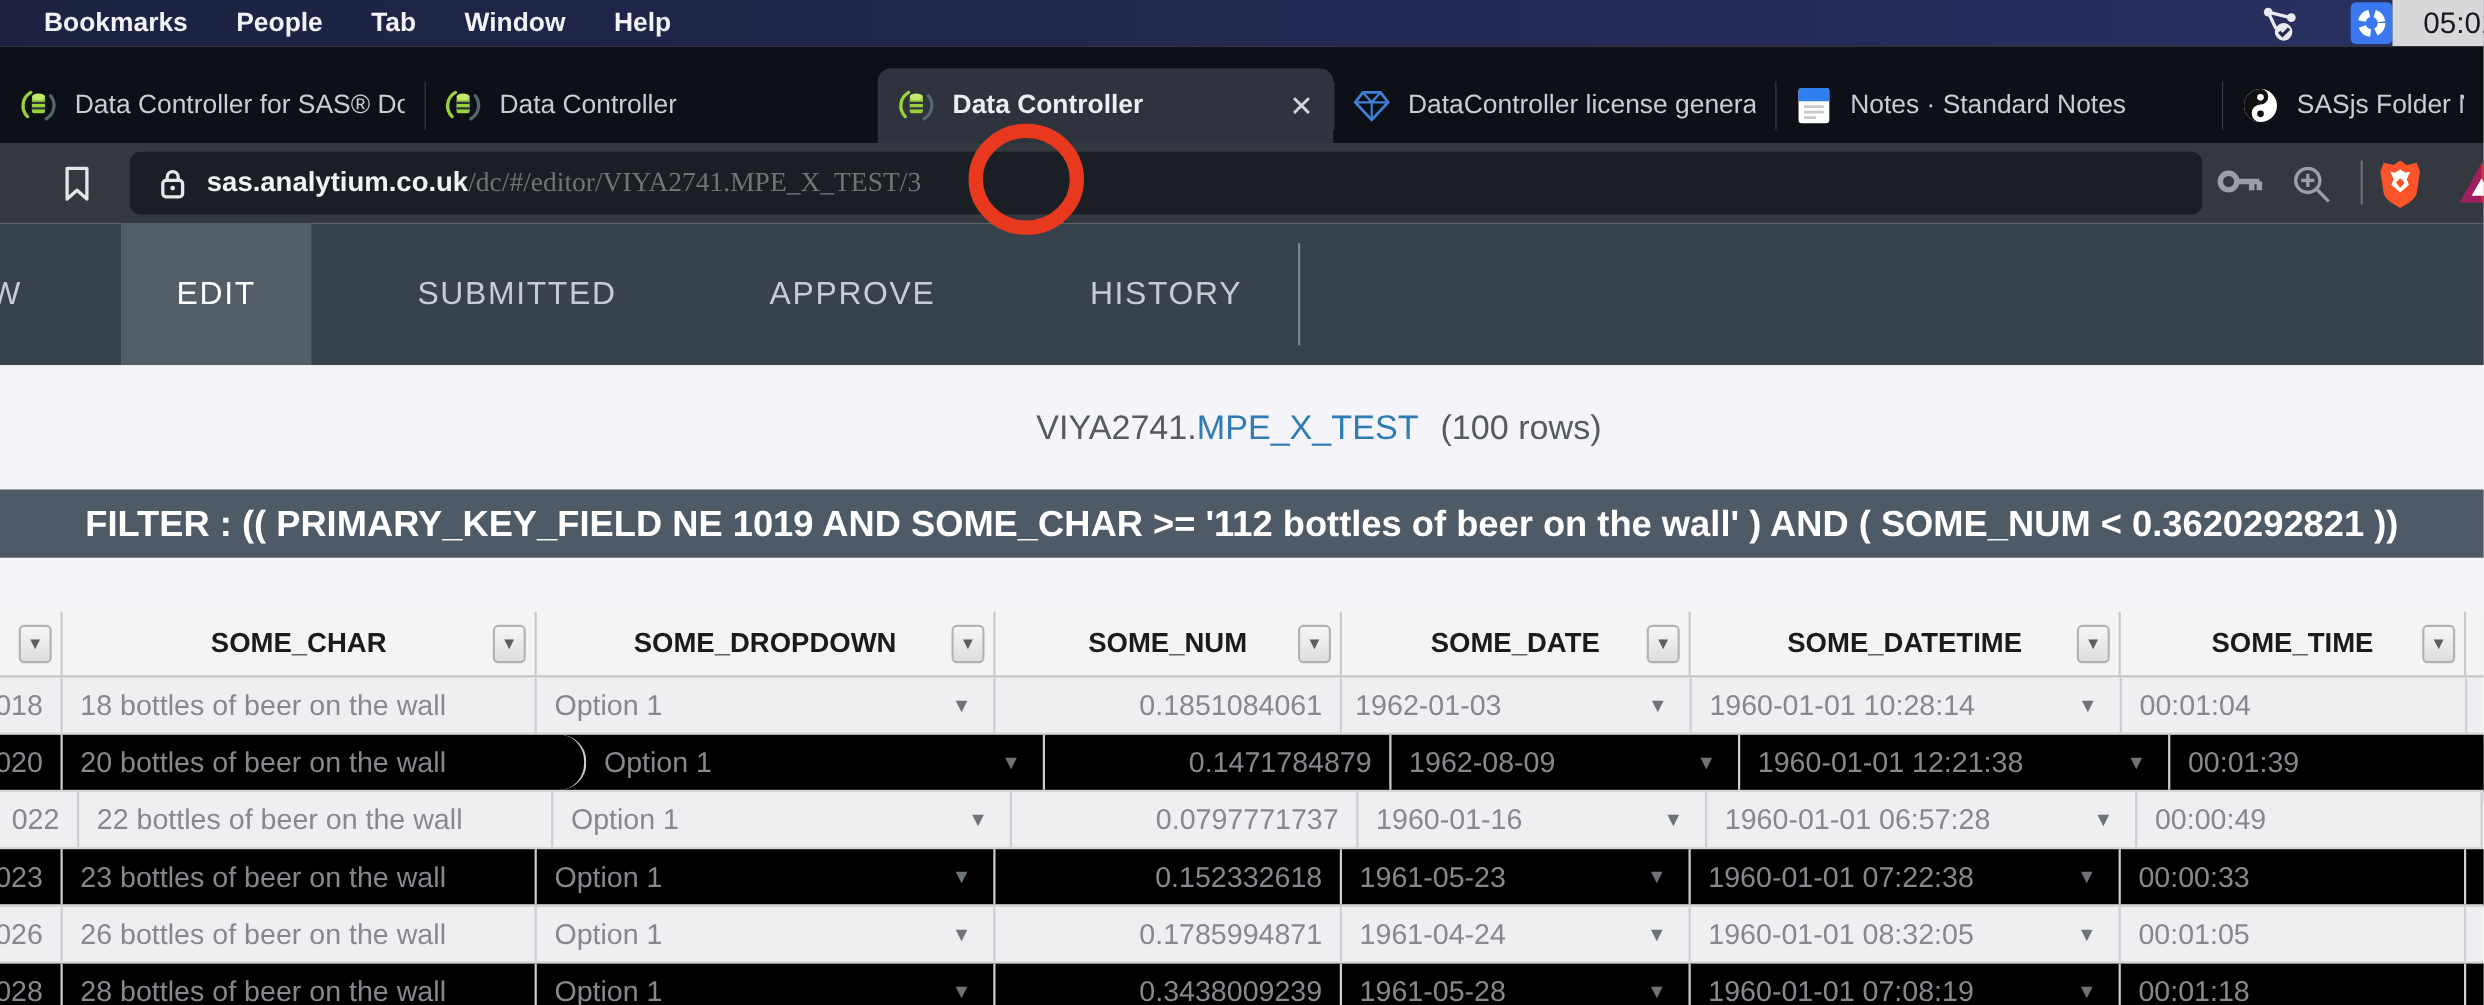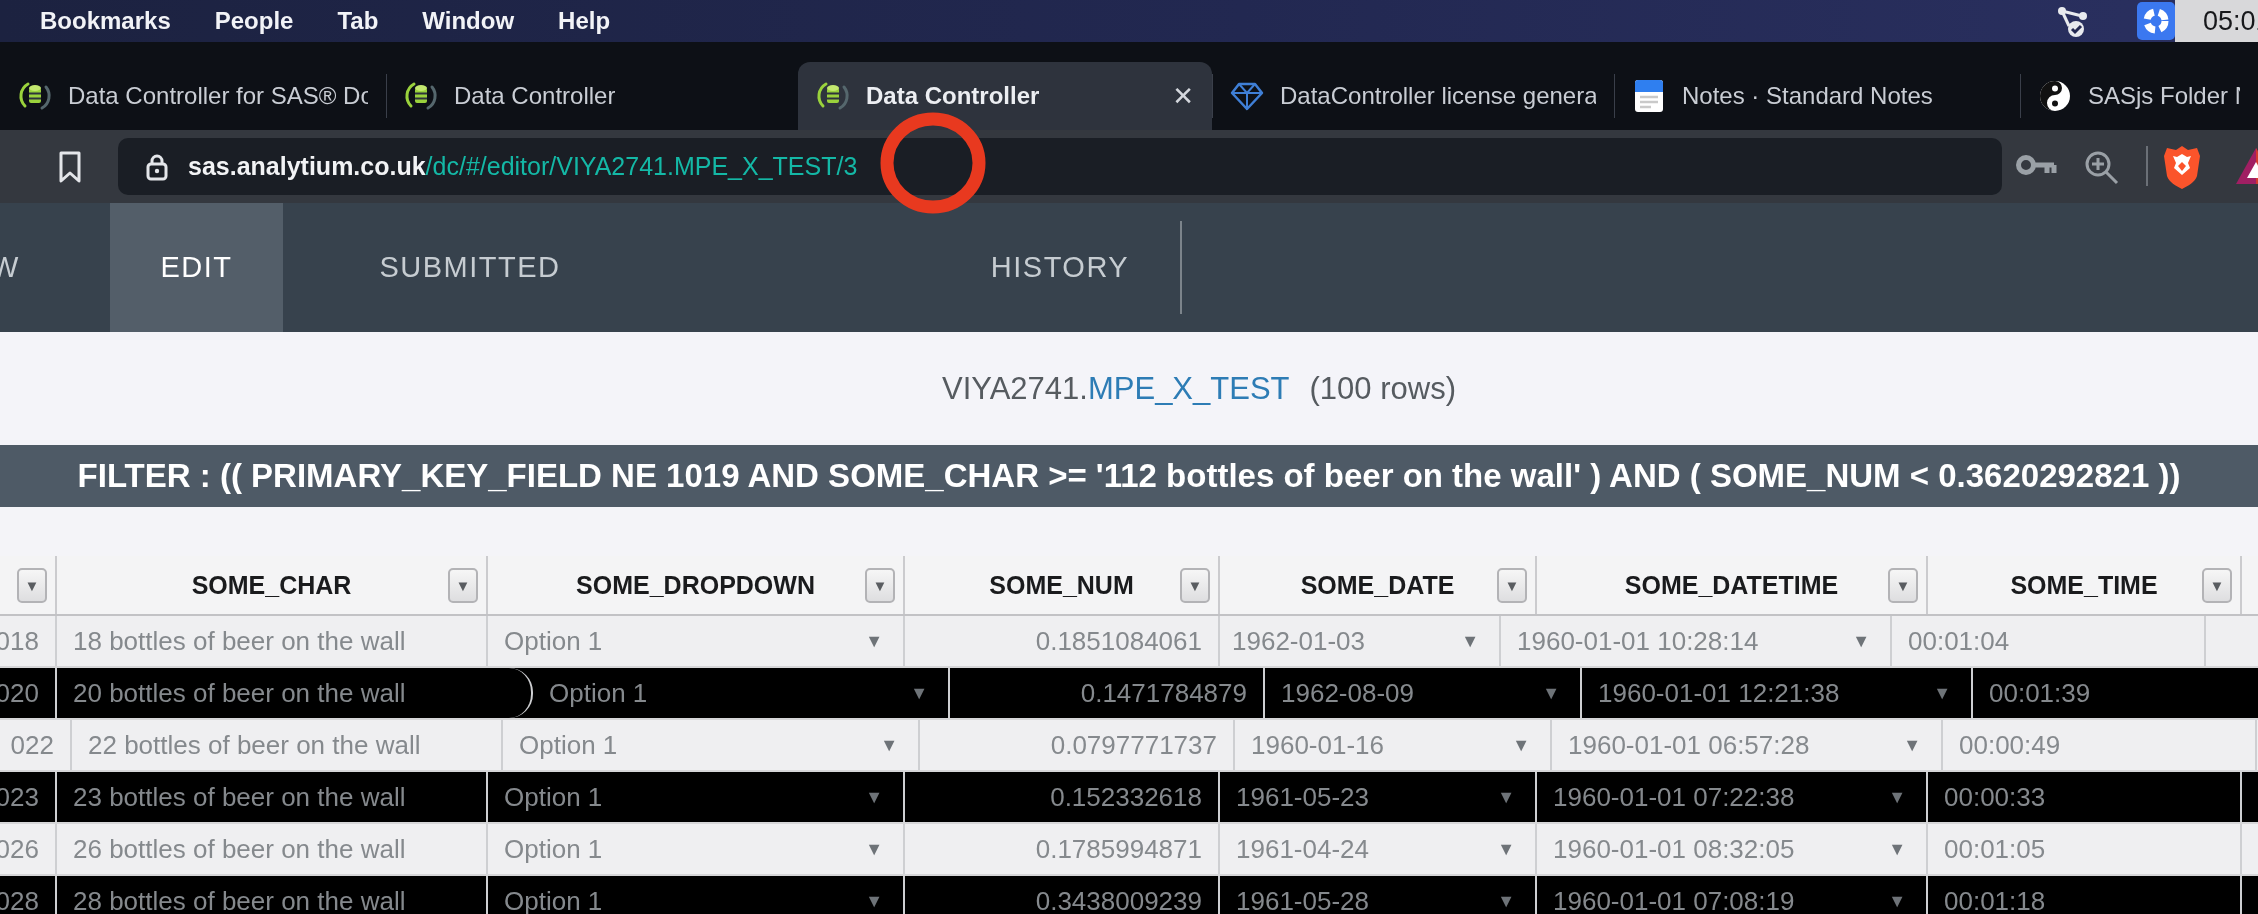--- a/index.html
+++ b/index.html
@@ -26,21 +26,21 @@
   .btab:not(.active):not(:first-child)::before{content:"";position:absolute;left:0;top:12px;height:44px;width:1px;background:#3a3f4a;}
   .btab .closex{margin-left:auto;font-size:26px;color:#d4d7dd;font-weight:normal;padding-left:14px;}
   .favicon{flex:none;width:34px;height:34px;display:flex;align-items:center;justify-content:center;}
   
   #addressbar{position:absolute;left:0;top:130px;width:2258px;height:73px;background:#34383f;}
   #bookmark-flag{position:absolute;left:56px;top:20px;}
   #urlpill{position:absolute;left:118px;top:8px;width:1884px;height:57px;background:#1a1e25;border-radius:10px;
     display:flex;align-items:center;font-size:25px;}
   #urlpill .lock{margin:0 18px 0 26px;display:flex;}
   #urlpill .domain{color:#f2f3f5;font-weight:bold;}
-  #urlpill .path{color:#14b8a6;}
+  #urlpill .path{color:#737373;font-family:Liberation Serif, serif;}
   .abicon{position:absolute;top:18px;}
   #key-icon{left:2014px;}
   #zoom-icon{left:2082px;}
   #ab-divider{position:absolute;left:2146px;top:16px;width:2px;height:40px;background:#6b7077;}
   #brave-icon{left:2162px;top:14px;}
   #bat-icon{left:2234px;top:16px;}
   
   #appnav{position:absolute;left:0;top:203px;width:2258px;height:129px;background:#37424d;}
   .navtab{position:absolute;top:0;height:129px;display:flex;align-items:center;justify-content:center;
     color:#c6ccd1;font-size:29px;letter-spacing:1.5px;box-sizing:border-box;}
@@ -239,20 +239,23 @@
   <span id="nav-divider"></span>
 <div class="navtab clipped" style="left: 0px; width: 26px;">
       <span>VIEW</span>
     </div>
     <div class="navtab active" style="left: 110px; width: 173px; align-items: center;">
       <span>EDIT</span>
     </div>
     <div class="navtab" style="left: 355px; width: 230px;">
       <span>SUBMITTED</span>
     </div>
+    <div class="navtab" style="left: 660px; width: 230px;">
+      <span>APPROVE</span>
+    </div>
     <div class="navtab" style="left: 945px; width: 230px;">
       <span>HISTORY</span>
     </div>
   </div>
 
 <div id="titlebar">
   <div id="page-title">
     <span class="lib">VIYA2741.</span>
       <span class="tbl">MPE_X_TEST</span>
       <span class="cnt">(100 rows)</span>
@@ -312,21 +315,21 @@
         <div class="dcell" style="width: 431px;">
           <span>18 bottles of beer on the wall</span>
         </div>
         <div class="dcell" style="width: 417px;">
           <span>Option 1</span>
           <span class="caret">▼</span>
         </div>
         <div class="dcell al-right" style="width: 315px;">
           <span>0.1851084061</span>
         </div>
-        <div class="dcell" style="width: 281px; padding-left: 12px;">
+        <div class="dcell" style="width: 318px; padding-left: 12px;">
           <span>1962-01-03</span>
           <span class="caret">▼</span>
         </div>
         <div class="dcell" style="width: 391px;">
           <span>1960-01-01 10:28:14</span>
           <span class="caret">▼</span>
         </div>
         <div class="dcell" style="width: 314px;">
           <span>00:01:04</span>
         </div>

